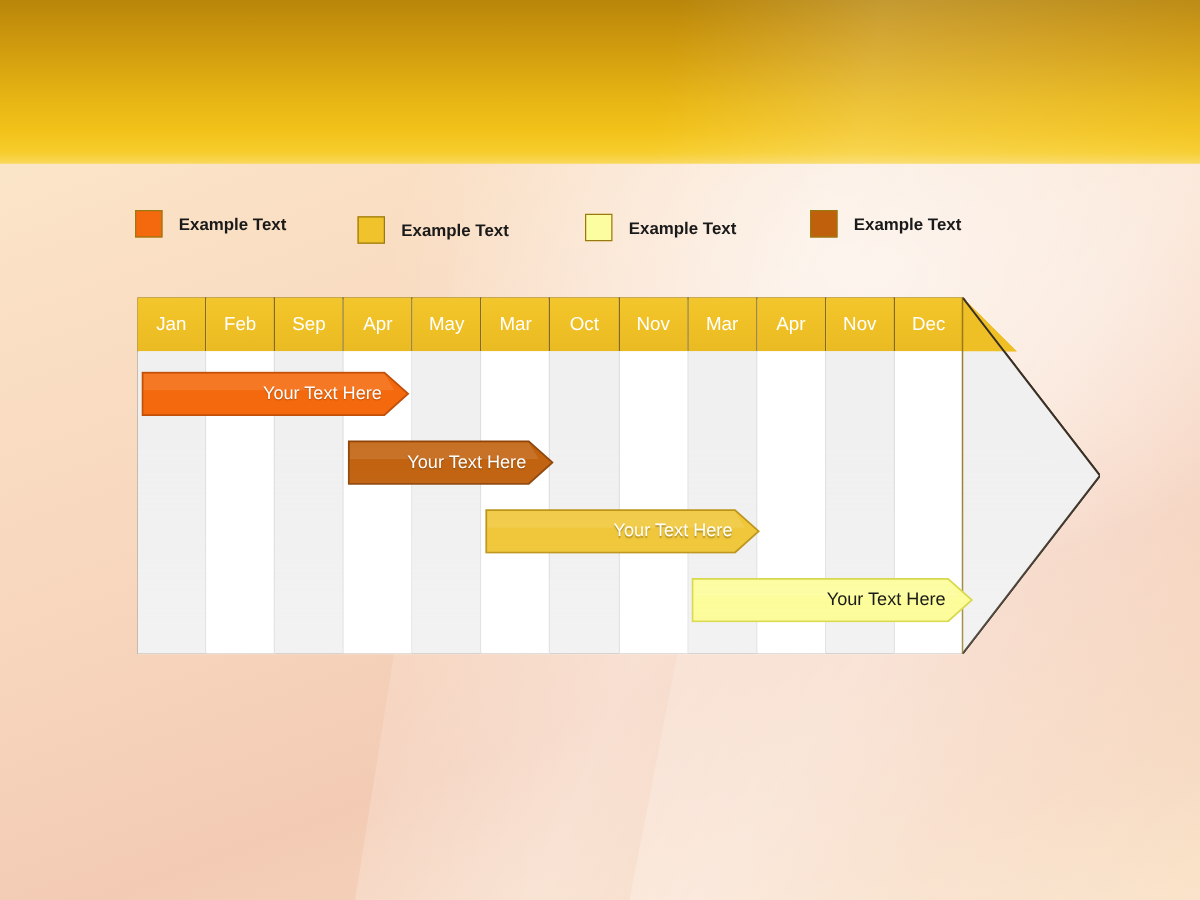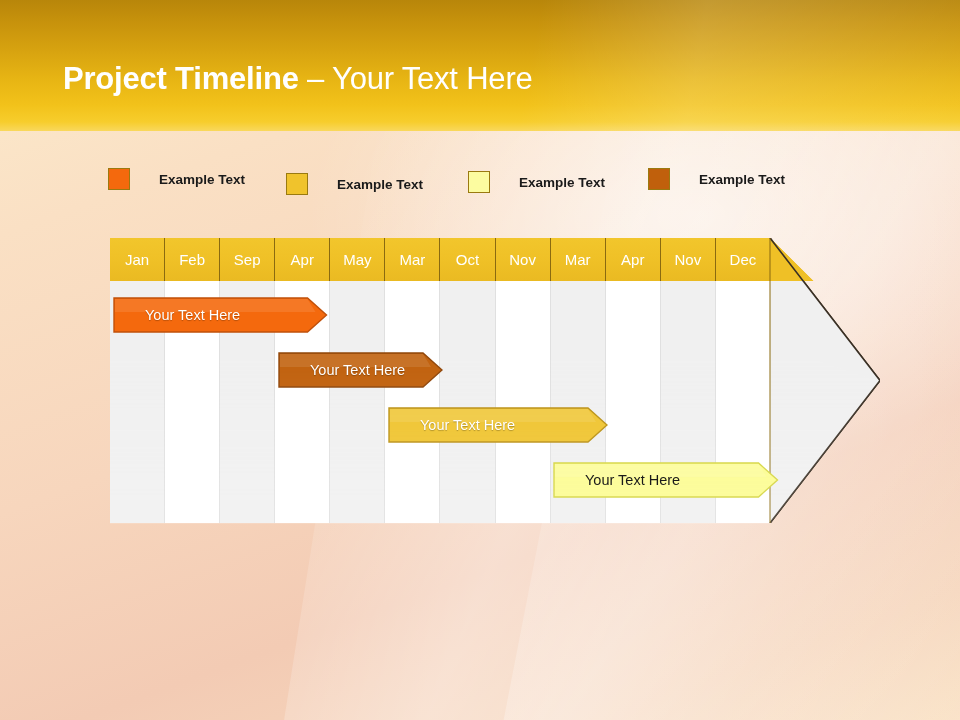--- a/index.html
+++ b/index.html
@@ -79,21 +79,20 @@
   .legend {
     position: absolute;
     left: 108px; top: 168px;
     width: 760px; height: 30px;
   }
   .legend-item {
     position: absolute;
     display: flex;
     align-items: center;
     white-space: nowrap;
-    gap: 16px;
   }
   .legend-swatch {
     width: 22px; height: 22px;
     border: 1px solid #9a7a10;
     box-sizing: border-box;
     flex: 0 0 auto;
   }
   .legend-label {
     margin-left: 13px;
     font-size: 13.5px;
@@ -161,27 +160,26 @@
     position: absolute;
     height: 36px;
     display: flex;
     align-items: center;
   }
   .task-bar svg { position: absolute; left: 0; top: 0; }
   .task-bar .bar-label {
     position: relative;
     z-index: 2;
     width: 100%;
-    text-align: left;
-    padding-right: 6px;
+    text-align: right;
+    padding-right: 22px;
     box-sizing: border-box;
     font-size: 14.5px;
     font-weight: 400;
     white-space: nowrap;
-    margin-left: 32px;
   }
   .bar-label.light { color: #ffffff; text-shadow: 0 1px 1px rgba(0,0,0,0.28); }
   .bar-label.dark  { color: #1a1a1a; }
 
   
   .reflection {
     position: absolute;
     left: 110px; top: 524px;
     width: 770px; height: 180px;
     opacity: 0.30;
@@ -196,23 +194,20 @@
 <body>
 
 <div class="slide">
 
   <div class="bg-body"></div>
   <div class="bg-streak-a"></div>
   <div class="bg-streak-b"></div>
 
   <div class="header-band">
     <div class="header-sheen"></div>
-  </div>
-  <div class="slide-title">
-    <span class="t-bold">Project Timeline</span><span class="t-reg"> – Your Text Here</span>
   </div>
 
   <div class="legend">
       <div class="legend-item" style="left: 0px; top: 0px;">
         <span class="legend-swatch" style="background: rgb(244, 105, 13);"></span>
         <span class="legend-label">Example Text</span>
       </div>
       <div class="legend-item" style="left: 178px; top: 5px;">
         <span class="legend-swatch" style="background: rgb(240, 195, 44);"></span>
         <span class="legend-label">Example Text</span>

